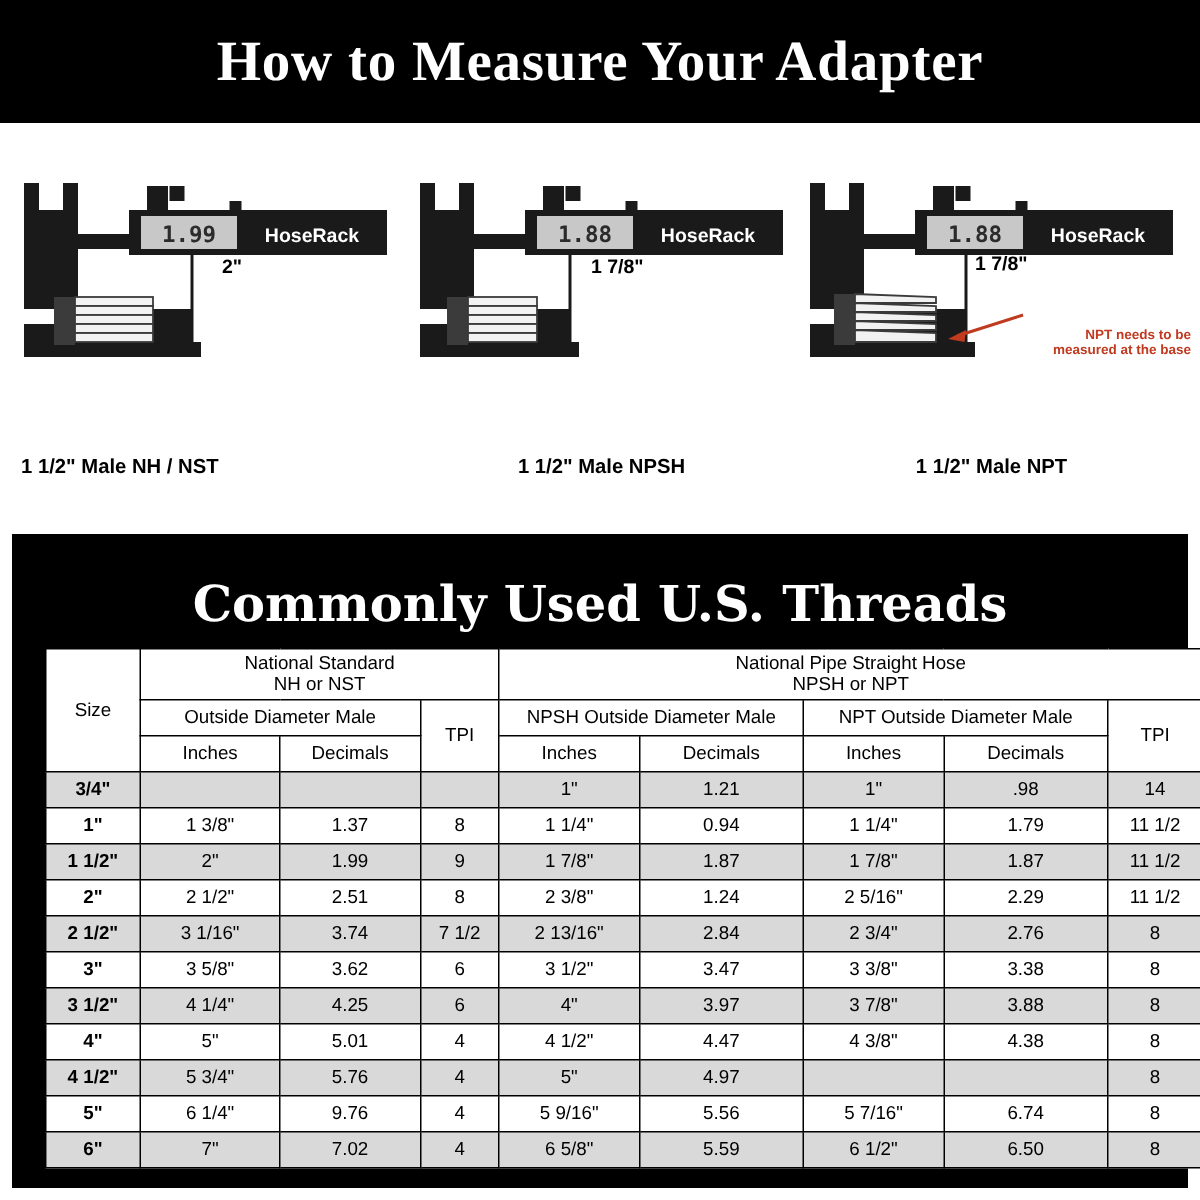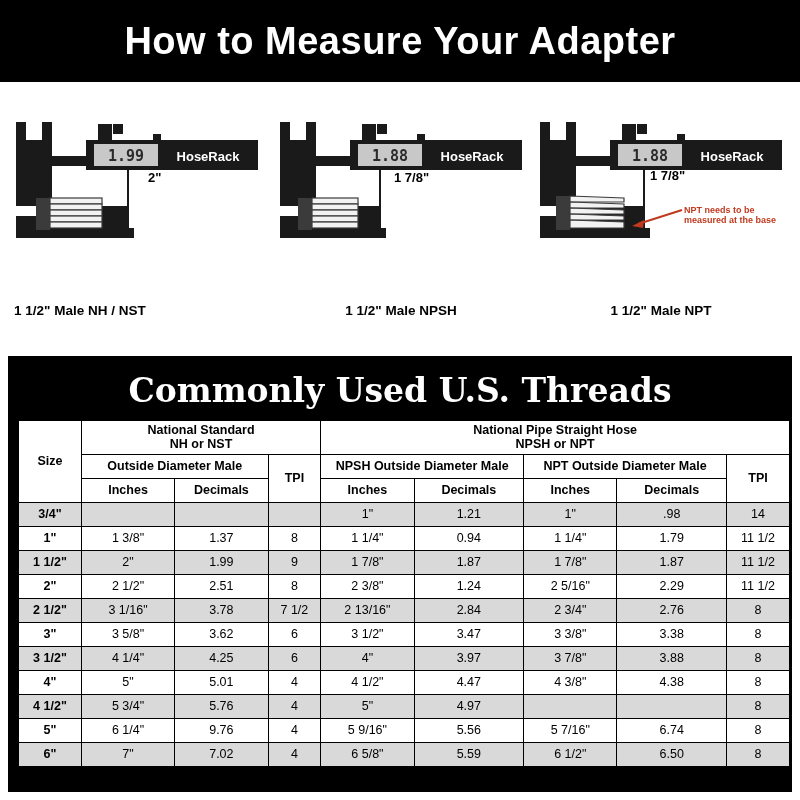--- a/index.html
+++ b/index.html
@@ -26,21 +26,21 @@
     color: #fff;
     height: 82px;
     display: flex;
     align-items: center;
     justify-content: center;
   }
   .banner-title {
     font-size: 38px;
     font-weight: bold;
     letter-spacing: 0.5px;
-    font-family: Liberation Sans, sans-serif;
+    font-family: Liberation Serif, serif;
   }
 
   
   .diagrams {
     position: relative;
     height: 268px;
     background: #fff;
   }
   .diagram {
     position: absolute;
@@ -62,44 +62,45 @@
     font-size: 13.5px;
     font-weight: bold;
     color: #000;
   }
   .cap-center { text-align: center; }
   .cap-left { text-align: left; padding-left: 6px; }
 
   .npt-note {
     position: absolute;
     left: 152px;
-    top: 95px;
+    top: 108px;
     width: 110px;
     font-size: 9px;
     line-height: 1.15;
     color: #c03a20;
     font-weight: bold;
+    text-align: right;
   }
 
   .measure-label {
     position: absolute;
     font-size: 13px;
     font-weight: bold;
     color: #000;
   }
 
   
   .table-block {
     position: absolute;
     left: 8px;
     top: 356px;
     width: 784px;
     height: 436px;
     background: #000;
-    padding: 4px;
+    padding: 16px;
     box-sizing: border-box;
   }
   .table-heading {
     height: 60px;
     display: flex;
     align-items: center;
     justify-content: center;
     color: #fff;
     font-size: 33px;
     font-weight: bold;
@@ -115,21 +116,21 @@
   table.threads th, table.threads td {
     border: 1px solid #000;
     font-size: 12.5px;
     text-align: center;
     padding: 2px 1px;
     height: 19px;
     background: #fff;
     color: #000;
   }
   table.threads th {
-    font-weight: bold;
+    font-weight: normal;
   }
   th.group-head {
     font-size: 13px;
     line-height: 1.15;
     padding: 4px 2px;
   }
   th.size-head {
     font-weight: bold;
     font-size: 13px;
   }
@@ -339,21 +340,21 @@
             <td>8</td>
             <td>2 3/8"</td>
             <td>1.24</td>
             <td>2 5/16"</td>
             <td>2.29</td>
             <td>11 1/2</td>
           </tr>
           <tr class="shaded">
             <td class="size-cell">2 1/2"</td>
             <td>3 1/16"</td>
-            <td>3.78</td>
+            <td>3.74</td>
             <td>7 1/2</td>
             <td>2 13/16"</td>
             <td>2.84</td>
             <td>2 3/4"</td>
             <td>2.76</td>
             <td>8</td>
           </tr>
           <tr>
             <td class="size-cell">3"</td>
             <td>3 5/8"</td>

